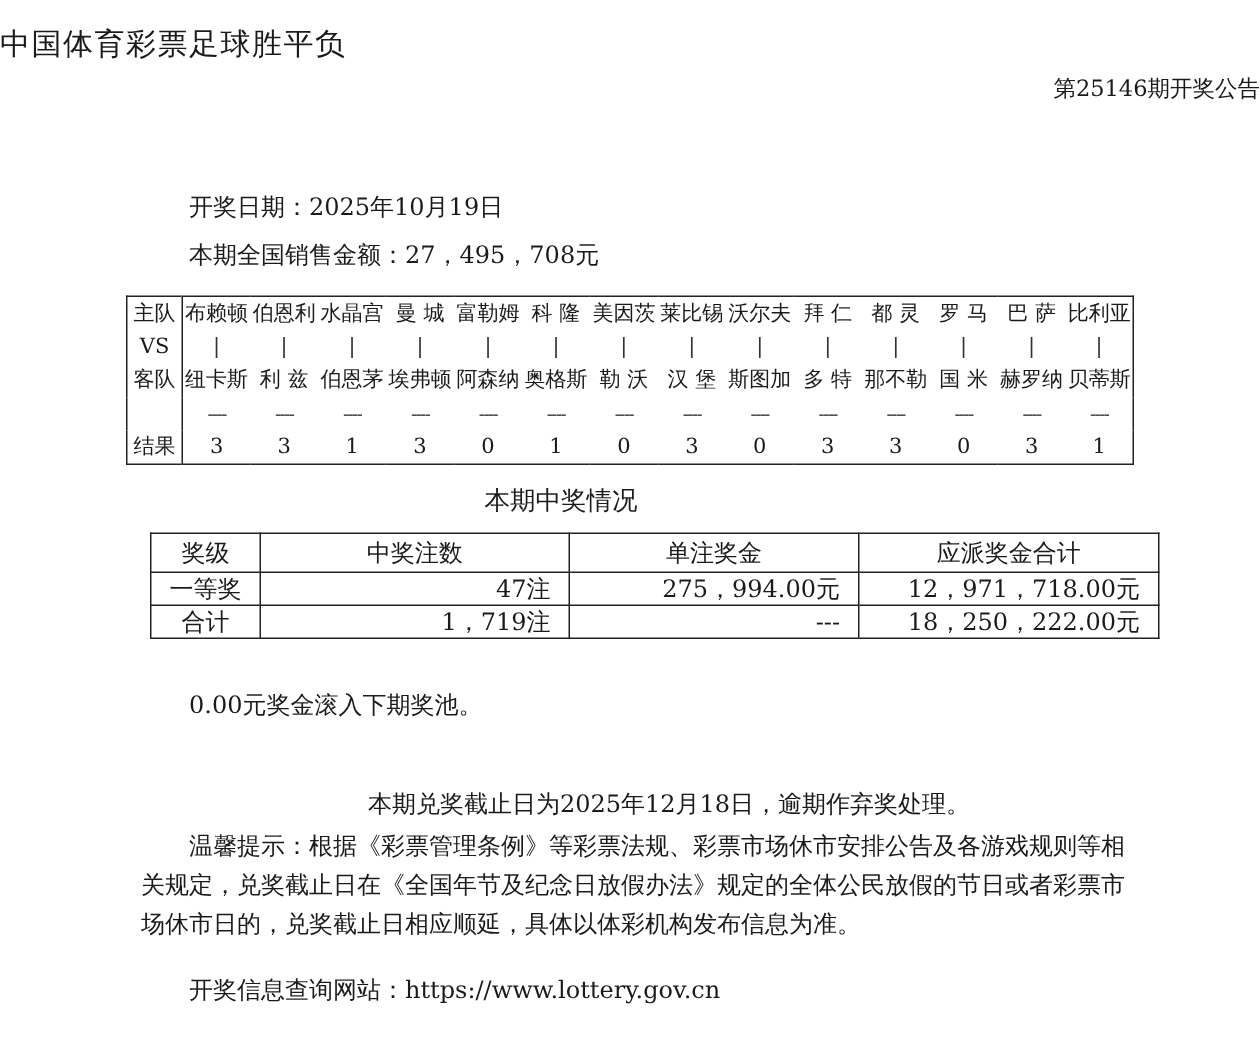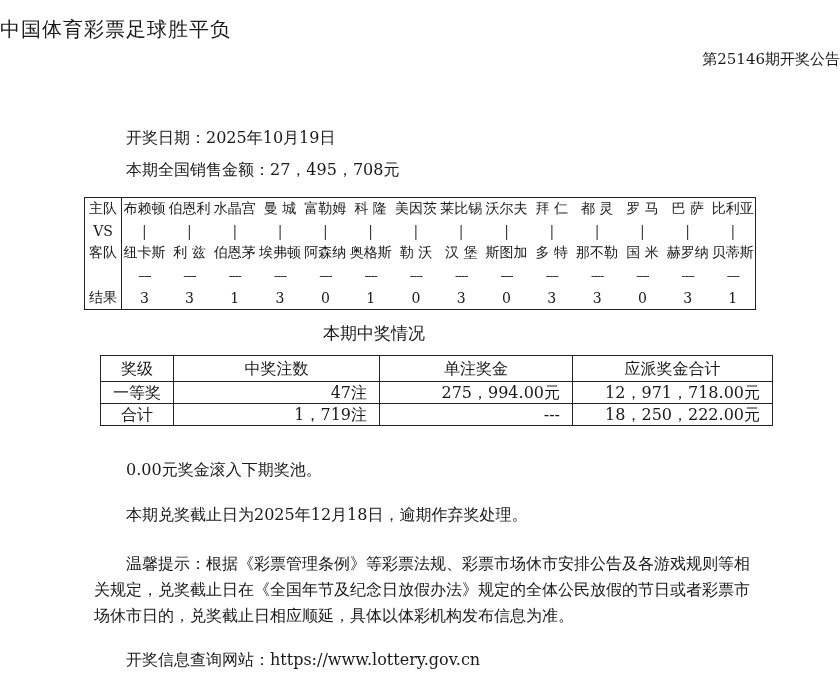--- a/index.html
+++ b/index.html
@@ -191,15 +191,15 @@
     <tr>
       <td class="lvl">合计</td>
       <td class="num">1，719注</td>
       <td class="num">---</td>
       <td class="num">18，250，222.00元</td>
     </tr>
   </tbody>
 </table>
 
 <div class="para" style="top:457px;">0.00元奖金滚入下期奖池。</div>
-<div class="para" style="top:502px;">本期兑奖截止日为2025年12月18日，逾期作弃奖处理。</div>
+<div class="para" style="top:523px;text-align:center;">本期兑奖截止日为2025年12月18日，逾期作弃奖处理。</div>
 <div class="tip">温馨提示：根据《彩票管理条例》等彩票法规、彩票市场休市安排公告及各游戏规则等相关规定，兑奖截止日在《全国年节及纪念日放假办法》规定的全体公民放假的节日或者彩票市场休市日的，兑奖截止日相应顺延，具体以体彩机构发布信息为准。</div>
 <div class="para" style="top:647px;">开奖信息查询网站：https://www.lottery.gov.cn</div>
 
 </body></html>

